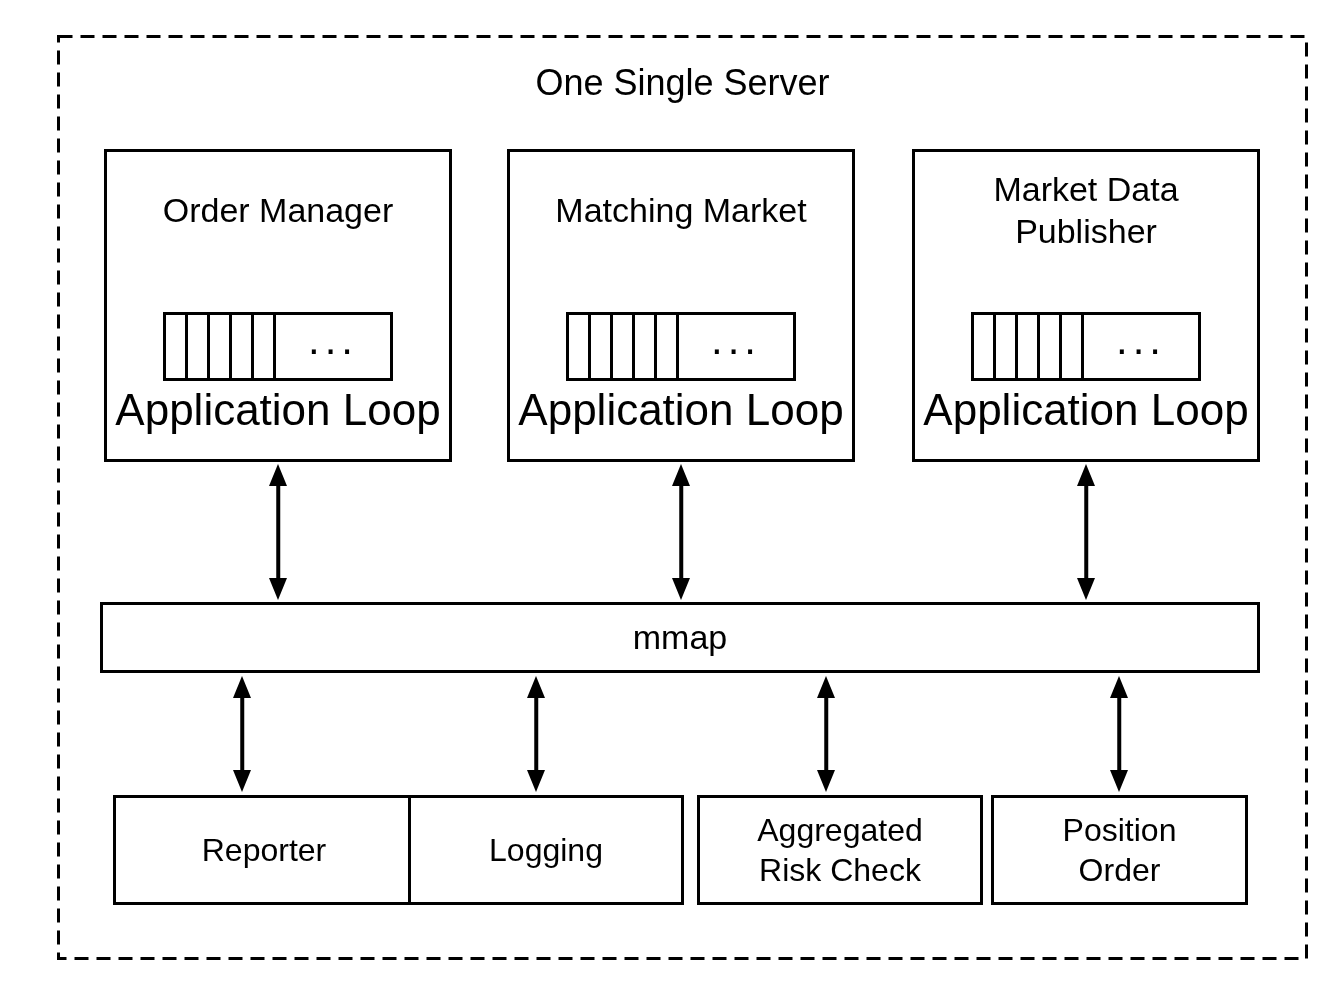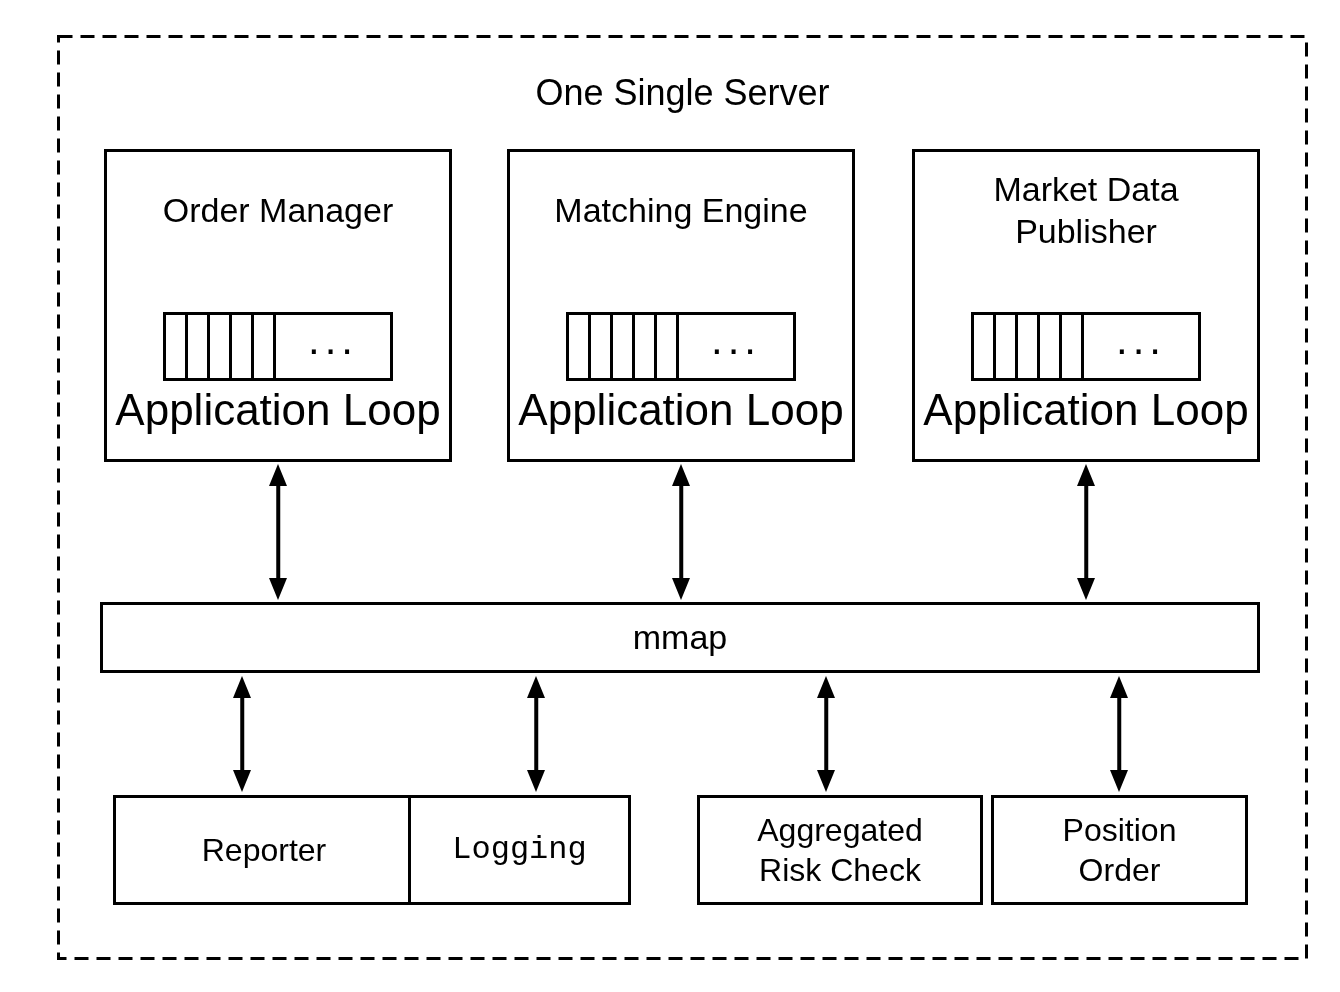--- a/index.html
+++ b/index.html
@@ -17,21 +17,21 @@
     overflow: hidden;
   }
   #boundary-svg {
     position: absolute;
     left: 0; top: 0;
     width: 1340px; height: 992px;
   }
   .diagram-title {
     position: absolute;
     left: 58px;
-    top: 72px;
+    top: 62px;
     width: 1249px;
     text-align: center;
     font-size: 36px;
     line-height: 42px;
     color: #000000;
     white-space: nowrap;
   }
   .comp-box {
     position: absolute;
     top: 149px;
@@ -183,21 +183,21 @@
       <div class="queue-cell"></div>
       <div class="queue-rest">
         <span class="queue-ellipsis">...</span>
       </div>
     </div>
     <div class="loop-label">Application Loop</div>
   </div>
 
   <div class="comp-box" style="left:507px;">
     <div class="comp-title">
-      <span>Matching Engine</span>
+      <span>Matching Market</span>
     </div>
     <div class="queue">
       <div class="queue-cell"></div>
       <div class="queue-cell"></div>
       <div class="queue-cell"></div>
       <div class="queue-cell"></div>
       <div class="queue-cell"></div>
       <div class="queue-rest">
         <span class="queue-ellipsis">...</span>
       </div>
@@ -259,21 +259,21 @@
   </div>
   <div class="varrow" style="left:1107px; top:676px; height:116px;">
     <div class="head-up"></div>
     <div class="shaft"></div>
     <div class="head-down"></div>
   </div>
 
   <div class="bottom-box" style="left:113px; width:302px;">
     <span>Reporter</span>
   </div>
-  <div class="bottom-box" style="left:408px; width:223px;font-family:Liberation Mono, monospace;">
+  <div class="bottom-box" style="left:408px; width:276px;">
     <span>Logging</span>
   </div>
   <div class="bottom-box" style="left:697px; width:286px;align-items:center;">
     <span style="max-width:220px;">Aggregated Risk Check</span>
   </div>
   <div class="bottom-box" style="left:991px; width:257px;">
     <span style="max-width:180px;">Position Order</span>
   </div>
 
 </div>

